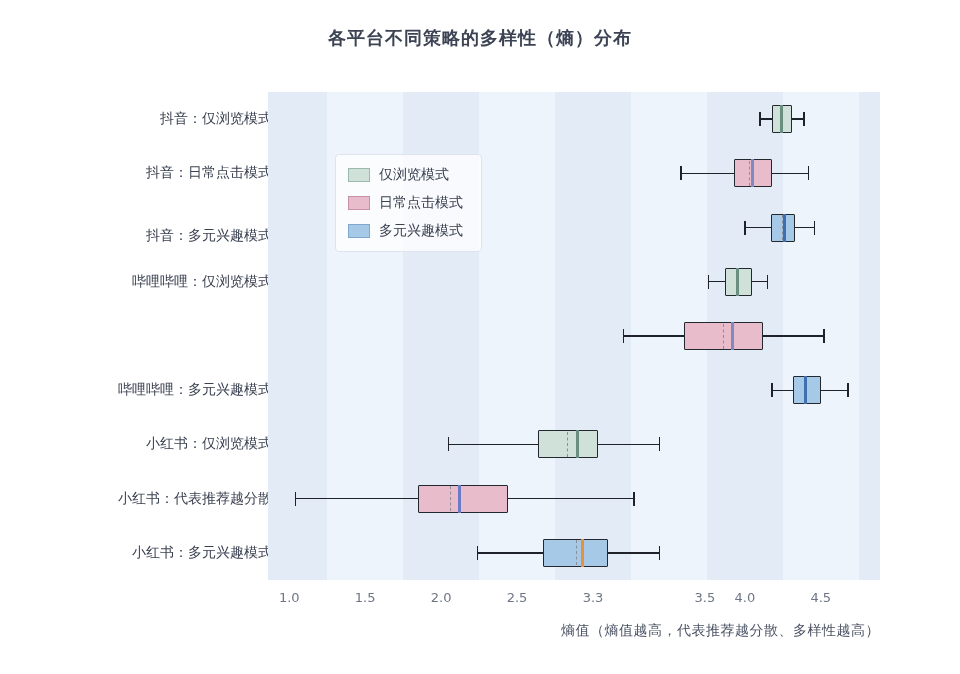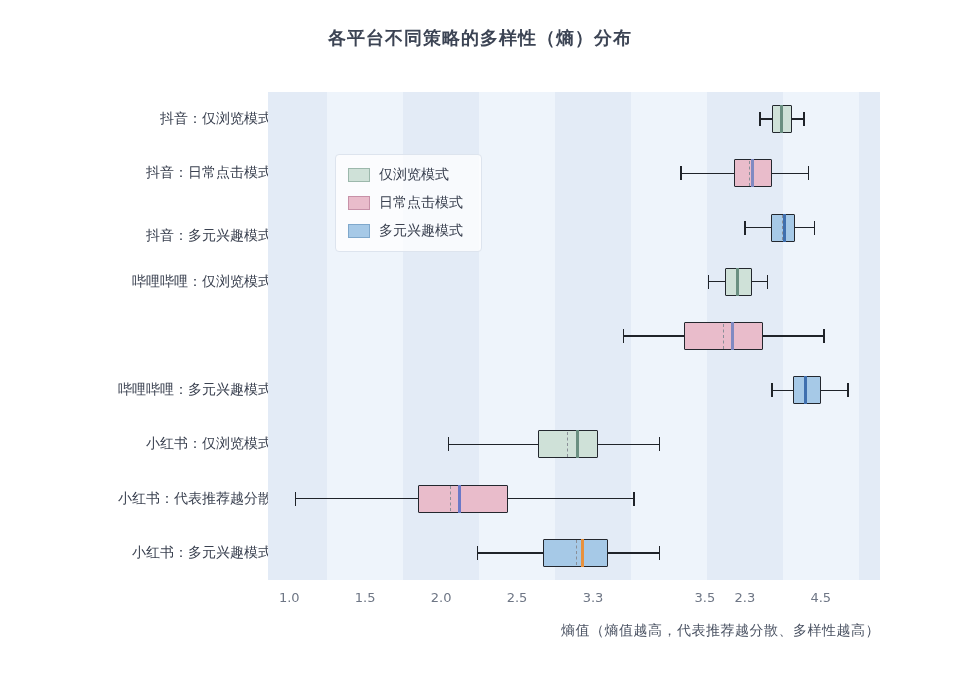--- a/index.html
+++ b/index.html
@@ -143,17 +143,17 @@
     <div class="median-line" style="left: 313.052px; top: 446.889px; background: rgb(232, 145, 61);"></div>
   </div>
 
 <div class="x-ticks">
     <div class="x-tick-label" style="left: 21.2605px;">1.0</div>
     <div class="x-tick-label" style="left: 97.1911px;">1.5</div>
     <div class="x-tick-label" style="left: 173.122px;">2.0</div>
     <div class="x-tick-label" style="left: 249.052px;">2.5</div>
     <div class="x-tick-label" style="left: 324.983px;">3.3</div>
     <div class="x-tick-label" style="left: 400.913px; margin-left: 36px;">3.5</div>
-    <div class="x-tick-label" style="left: 476.844px;">2.3</div>
+    <div class="x-tick-label" style="left: 476.844px;">4.0</div>
     <div class="x-tick-label" style="left: 552.774px;">4.5</div>
   </div>
 
 <div class="x-axis-title">熵值（熵值越高，代表推荐越分散、多样性越高）</div>
 
 </body></html>

